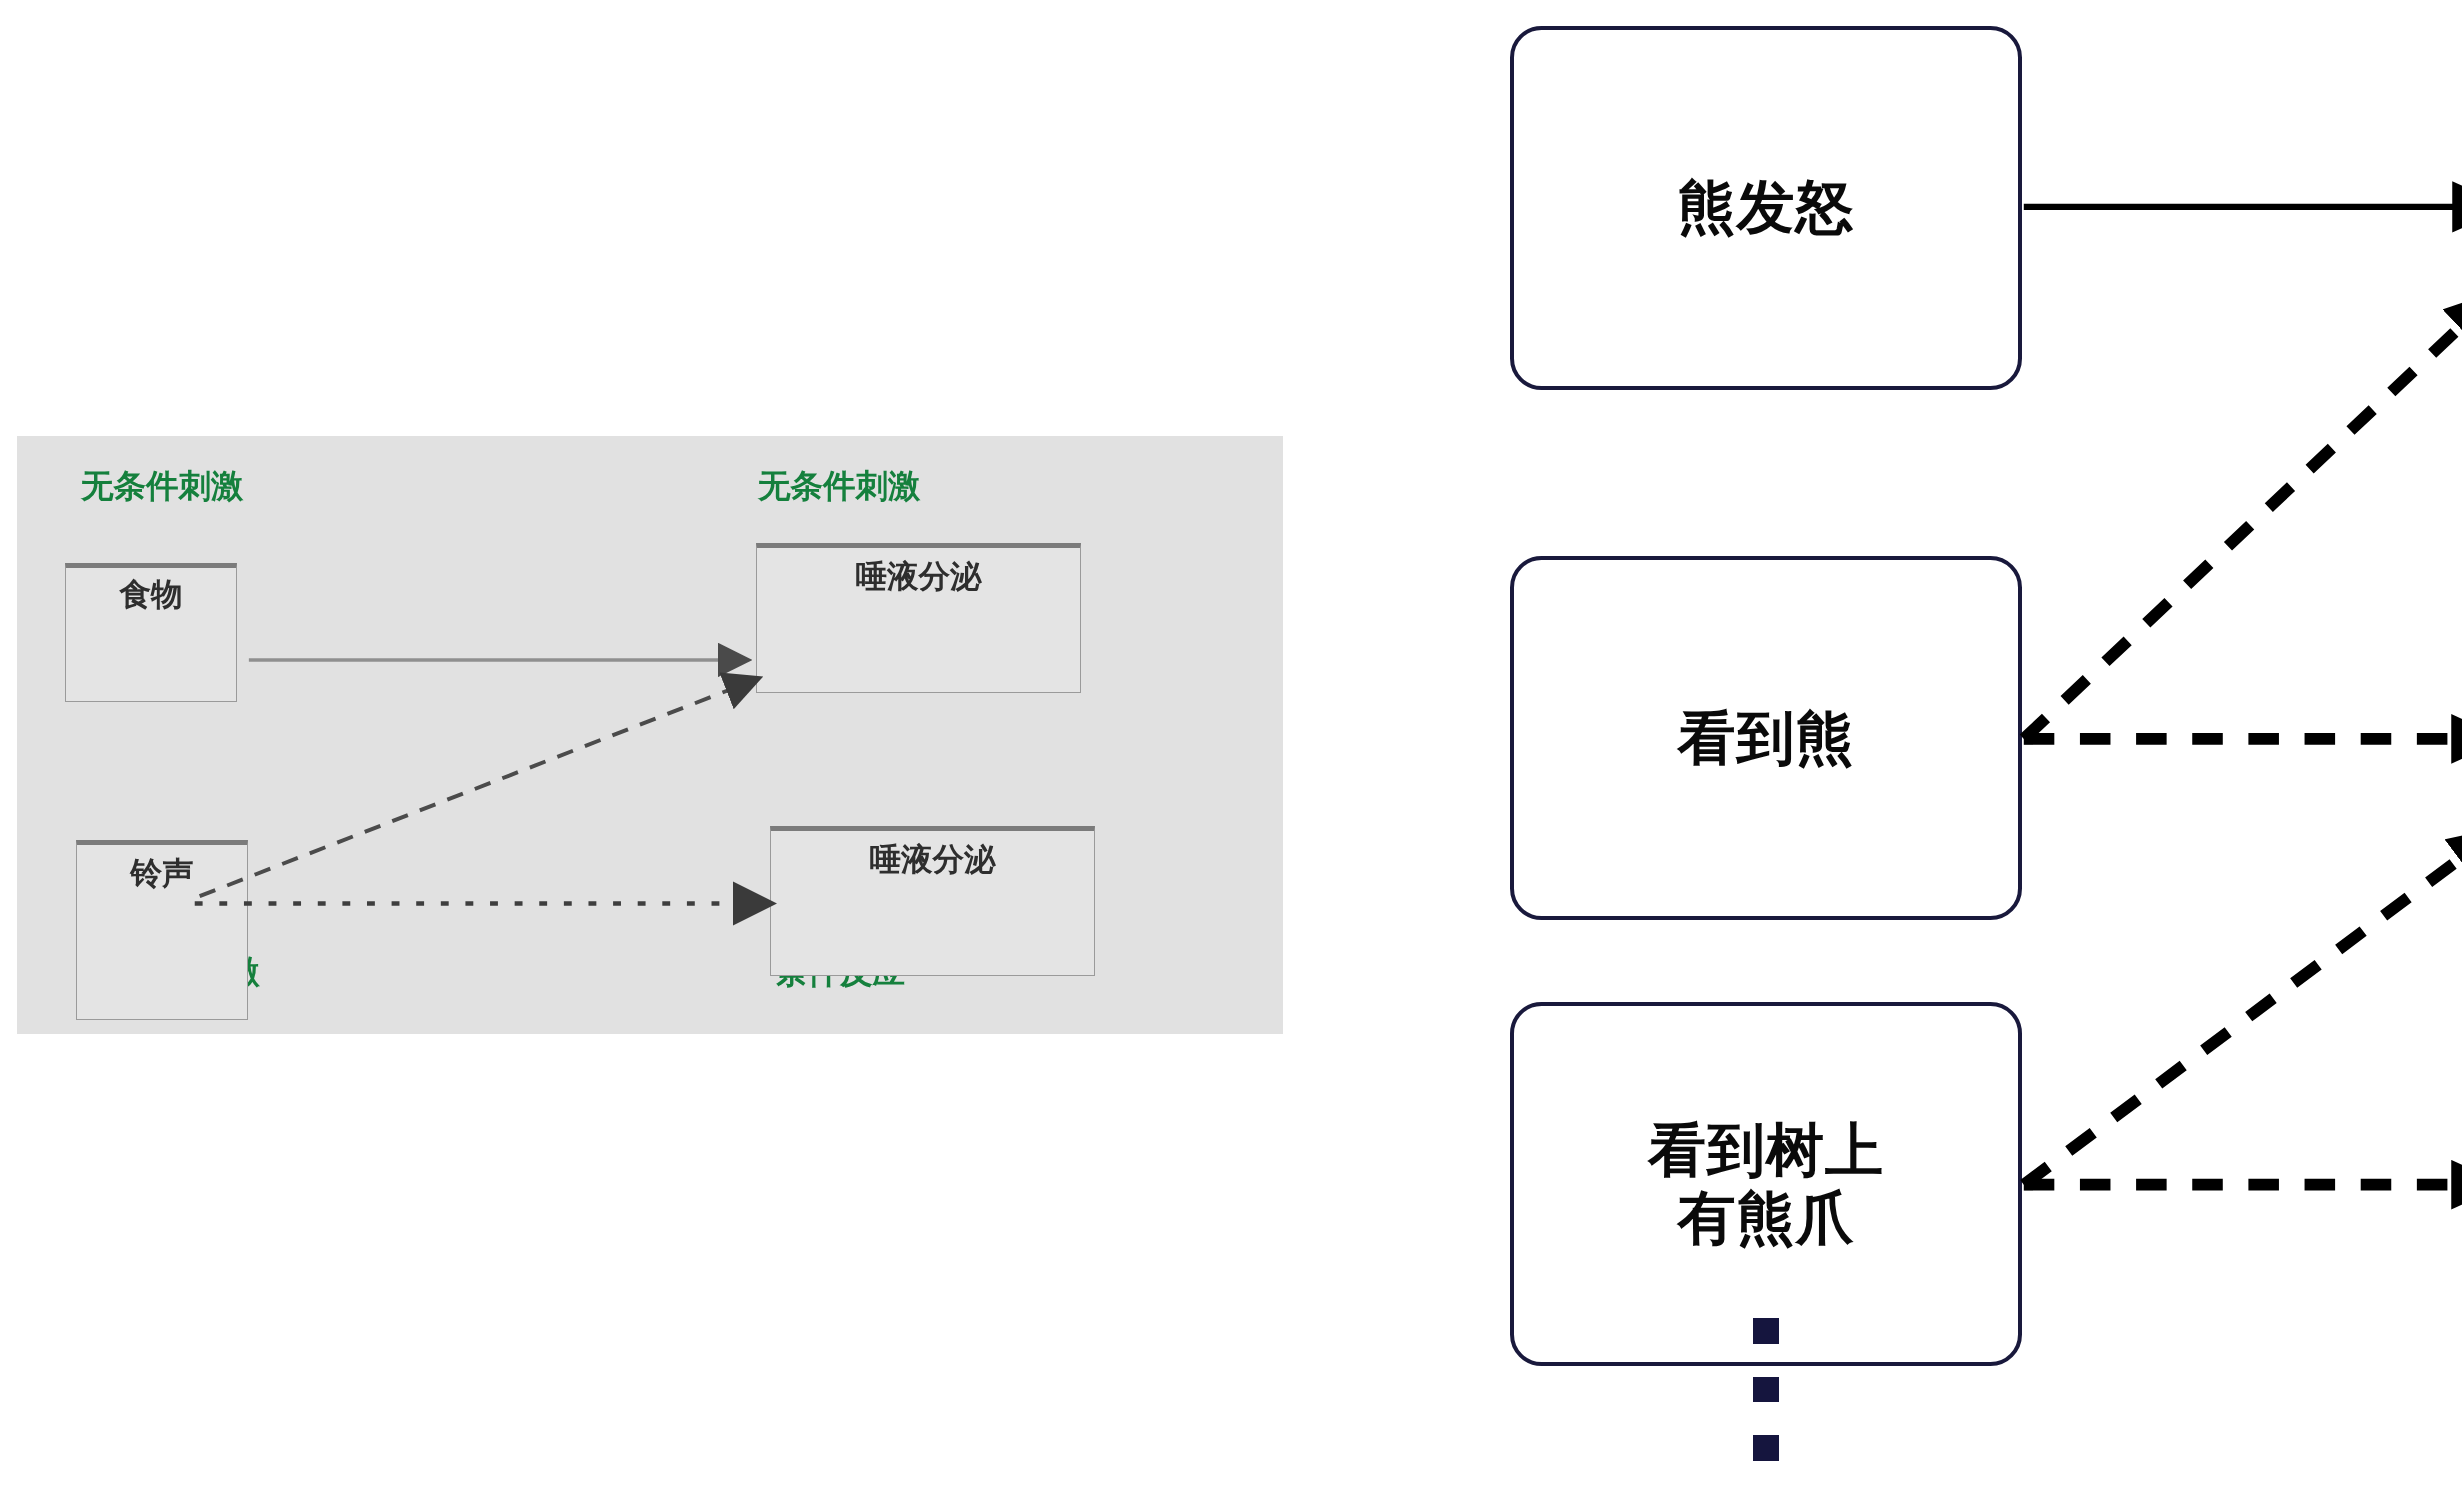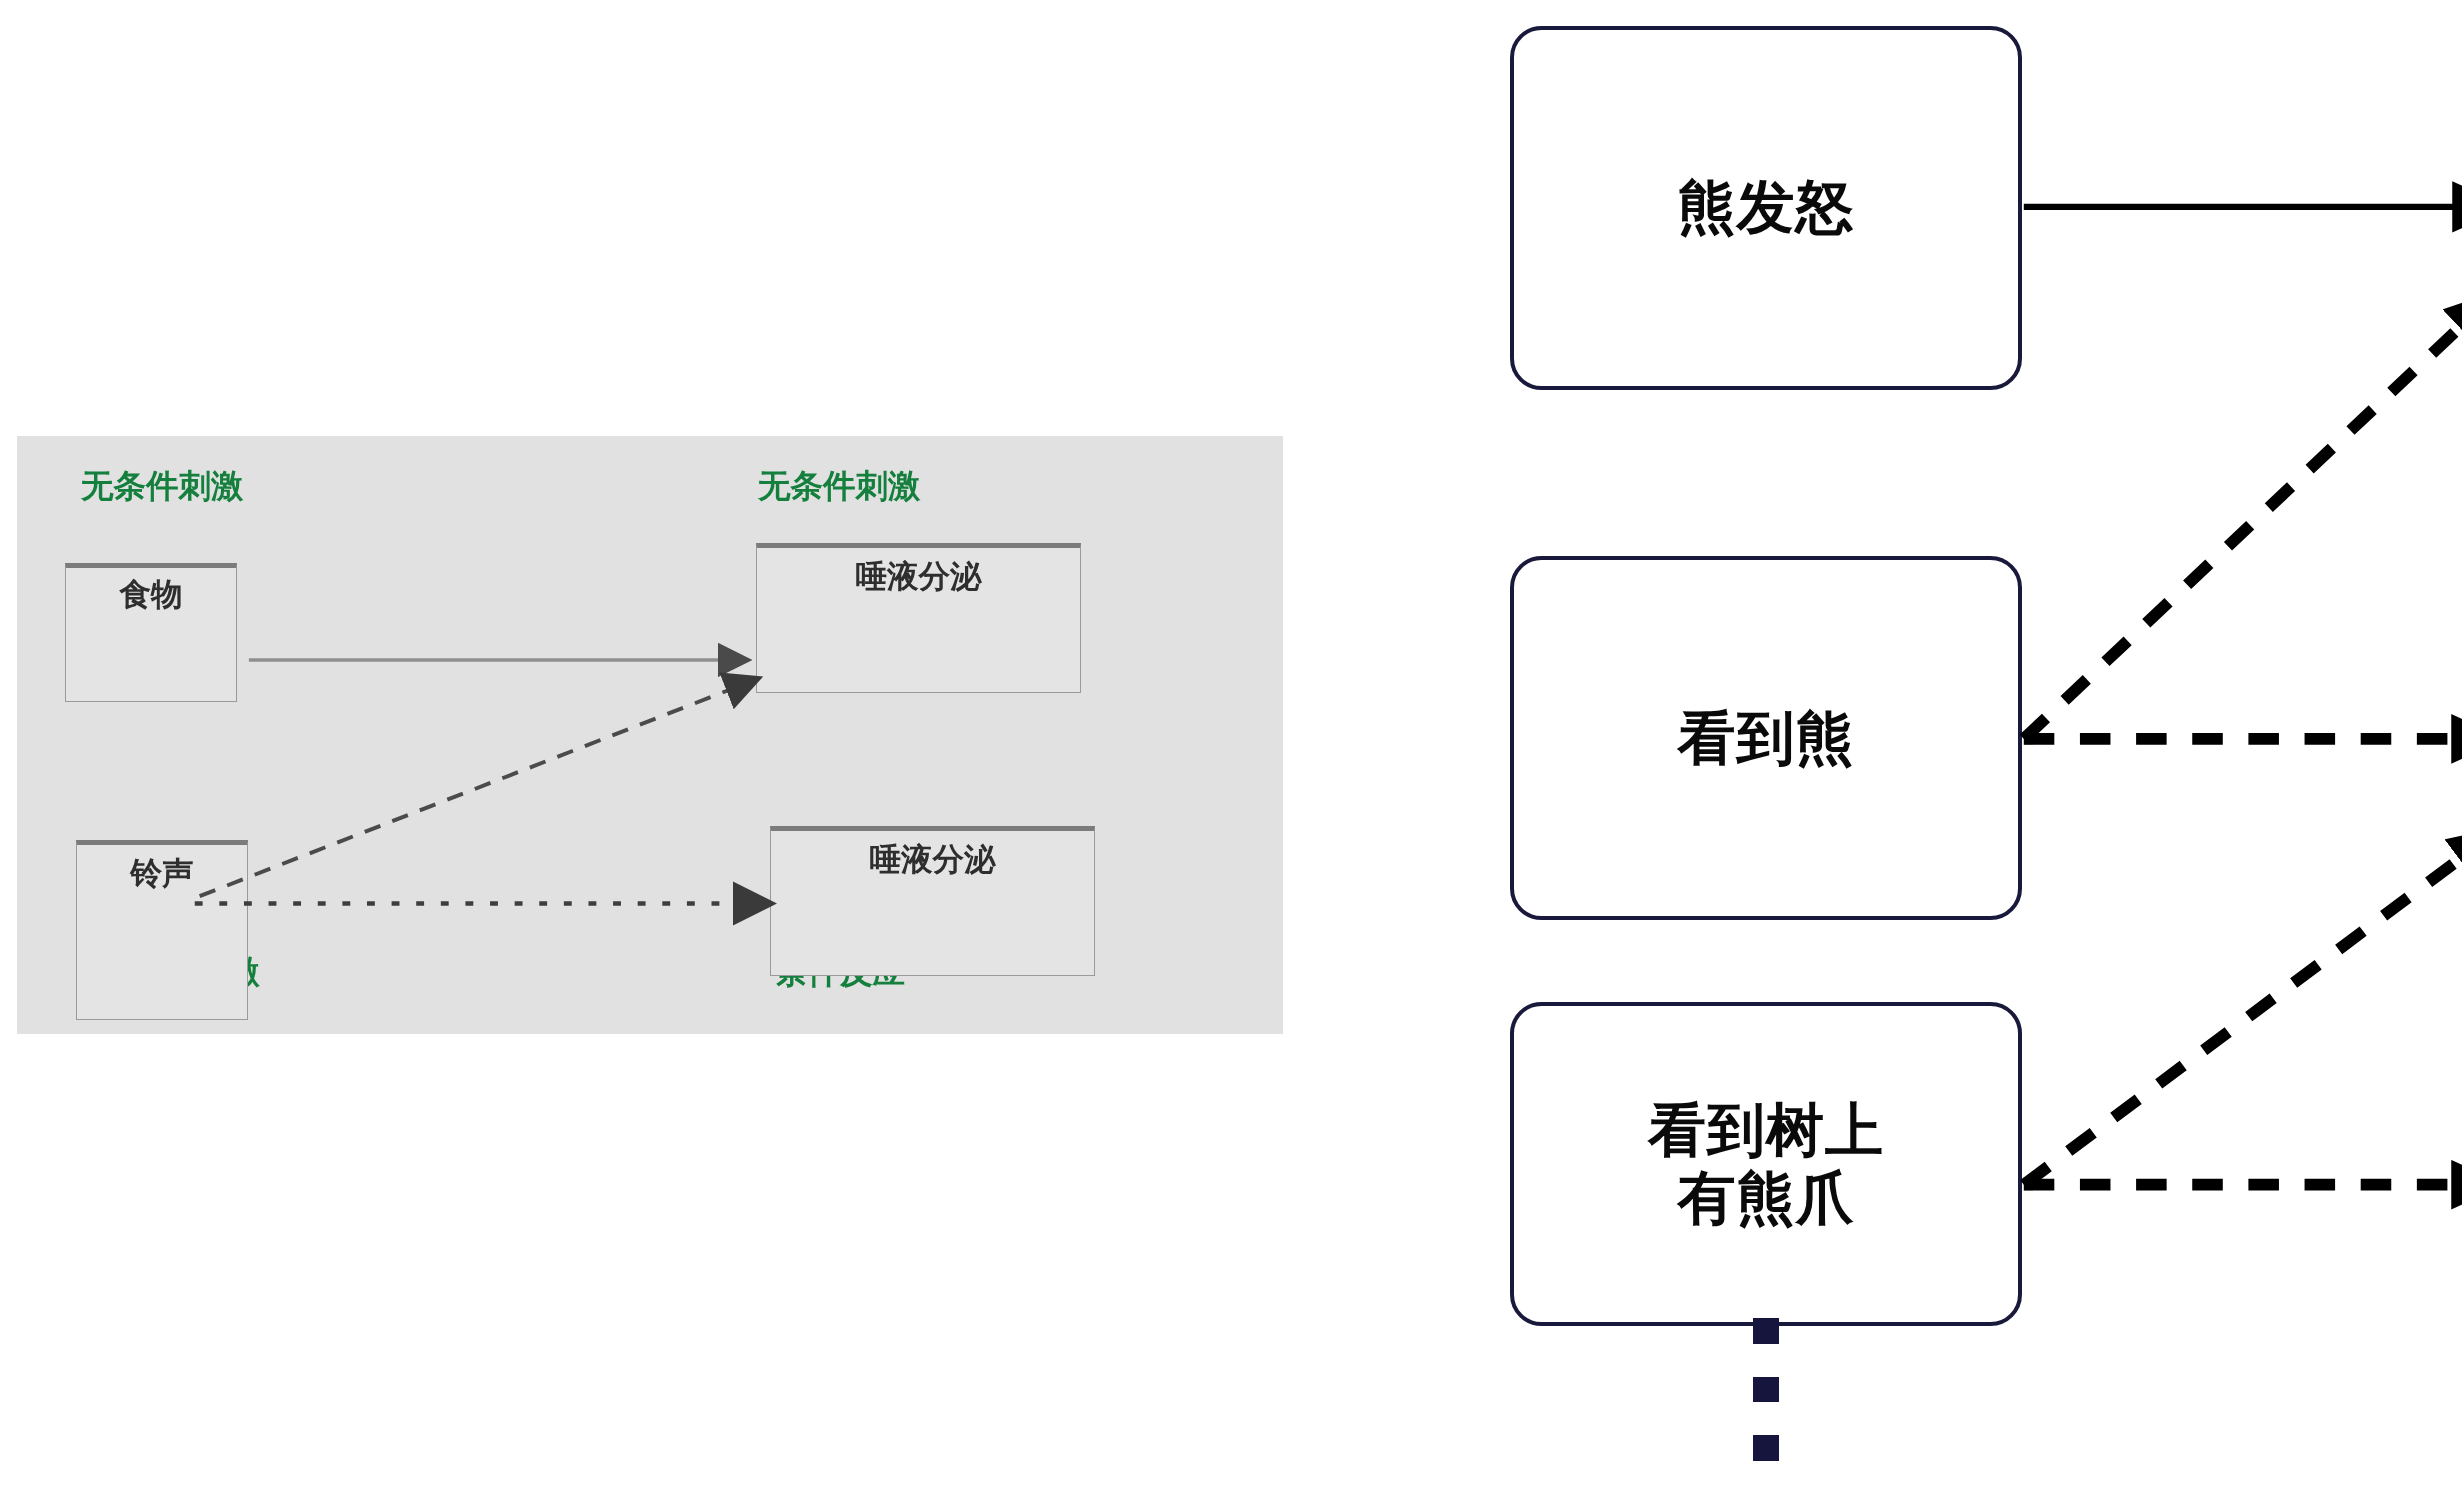--- a/index.html
+++ b/index.html
@@ -51,21 +51,21 @@
   .rl-box.stimulus{border:4.4px solid #19193c;}
 
   .rl-box .cjk{
     color:#0a0a0a;font-weight:700;font-size:58px;line-height:1.18;
     letter-spacing:1px;white-space:pre-line;
   }
 
   
   #rl-s0{left:33px;  top:25.6px;   width:512px;height:364px;}
   #rl-s1{left:33px;  top:556px; width:512px;height:364px;}
-  #rl-s2{left:33px;  top:1002px; width:512px;height:324px;}
+  #rl-s2{left:33px;  top:1002px; width:512px;height:364px;}
 
   #rl-svg{position:absolute;left:0;top:0;width:1829px;height:1498px;
           overflow:visible;pointer-events:none;}
 
   .dot-col{position:absolute;display:flex;flex-direction:column;gap:33px;}
   .dot-col i{display:block;width:25.6px;height:25.6px;}
   #dots-left {left:276px; top:1318px;}
   #dots-left  i{background:#15153e;}
 </style>
 </head>

